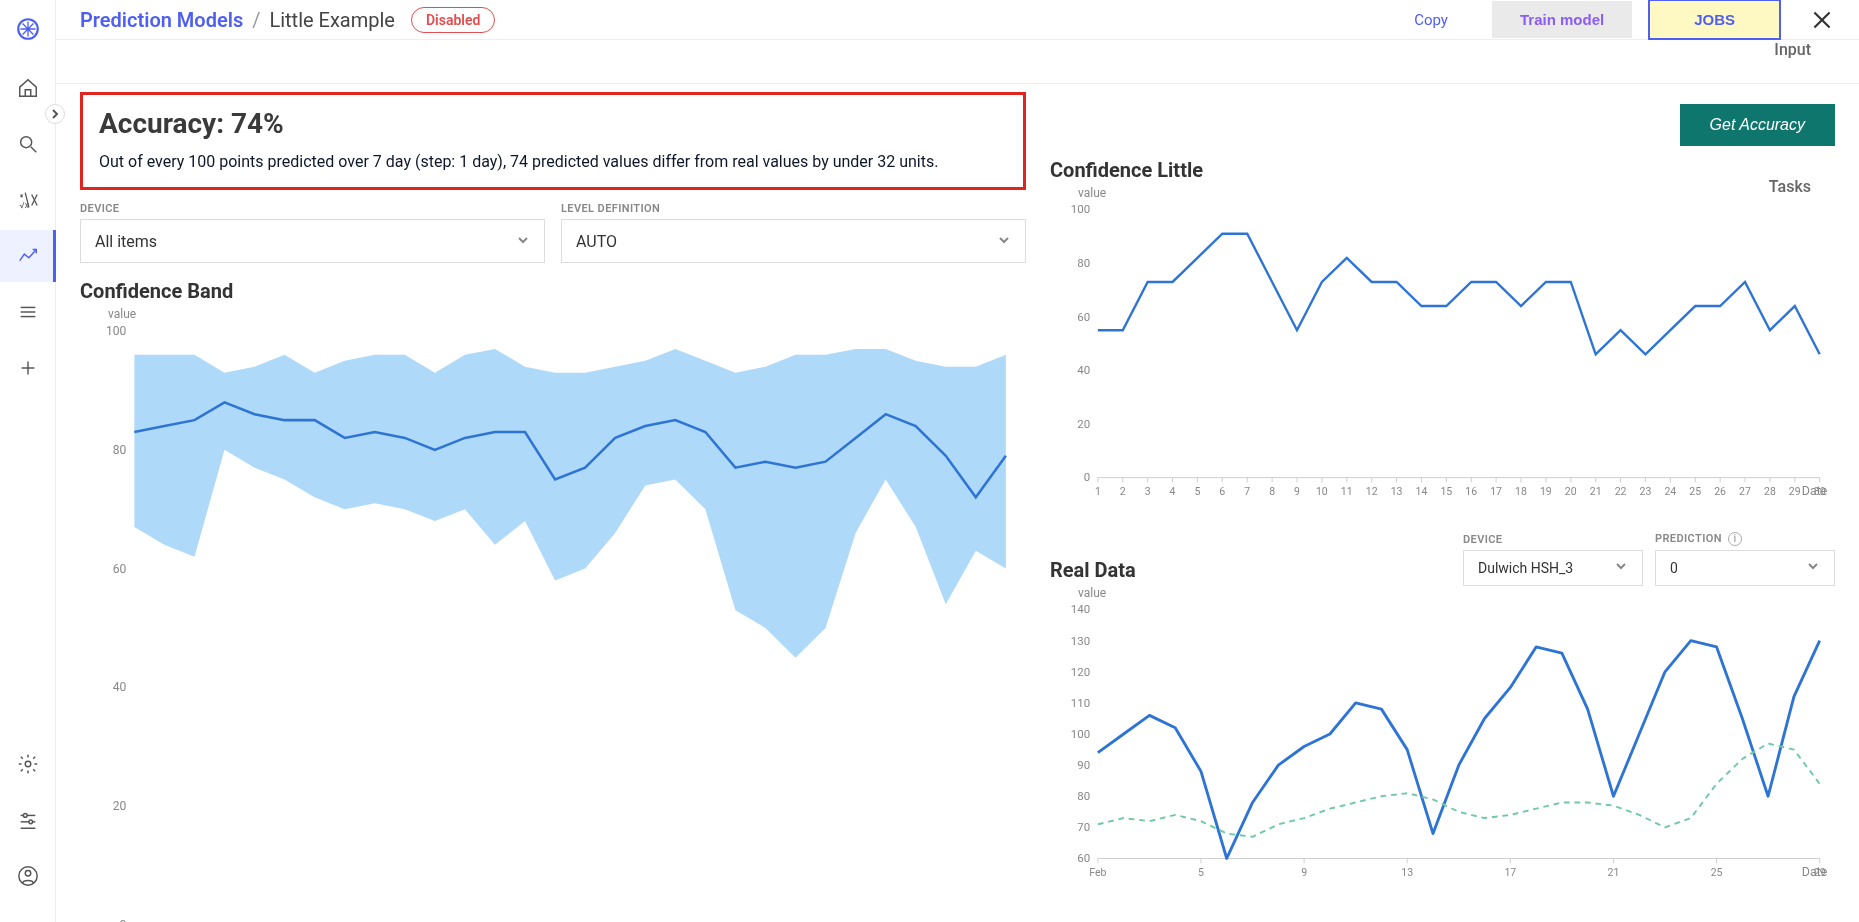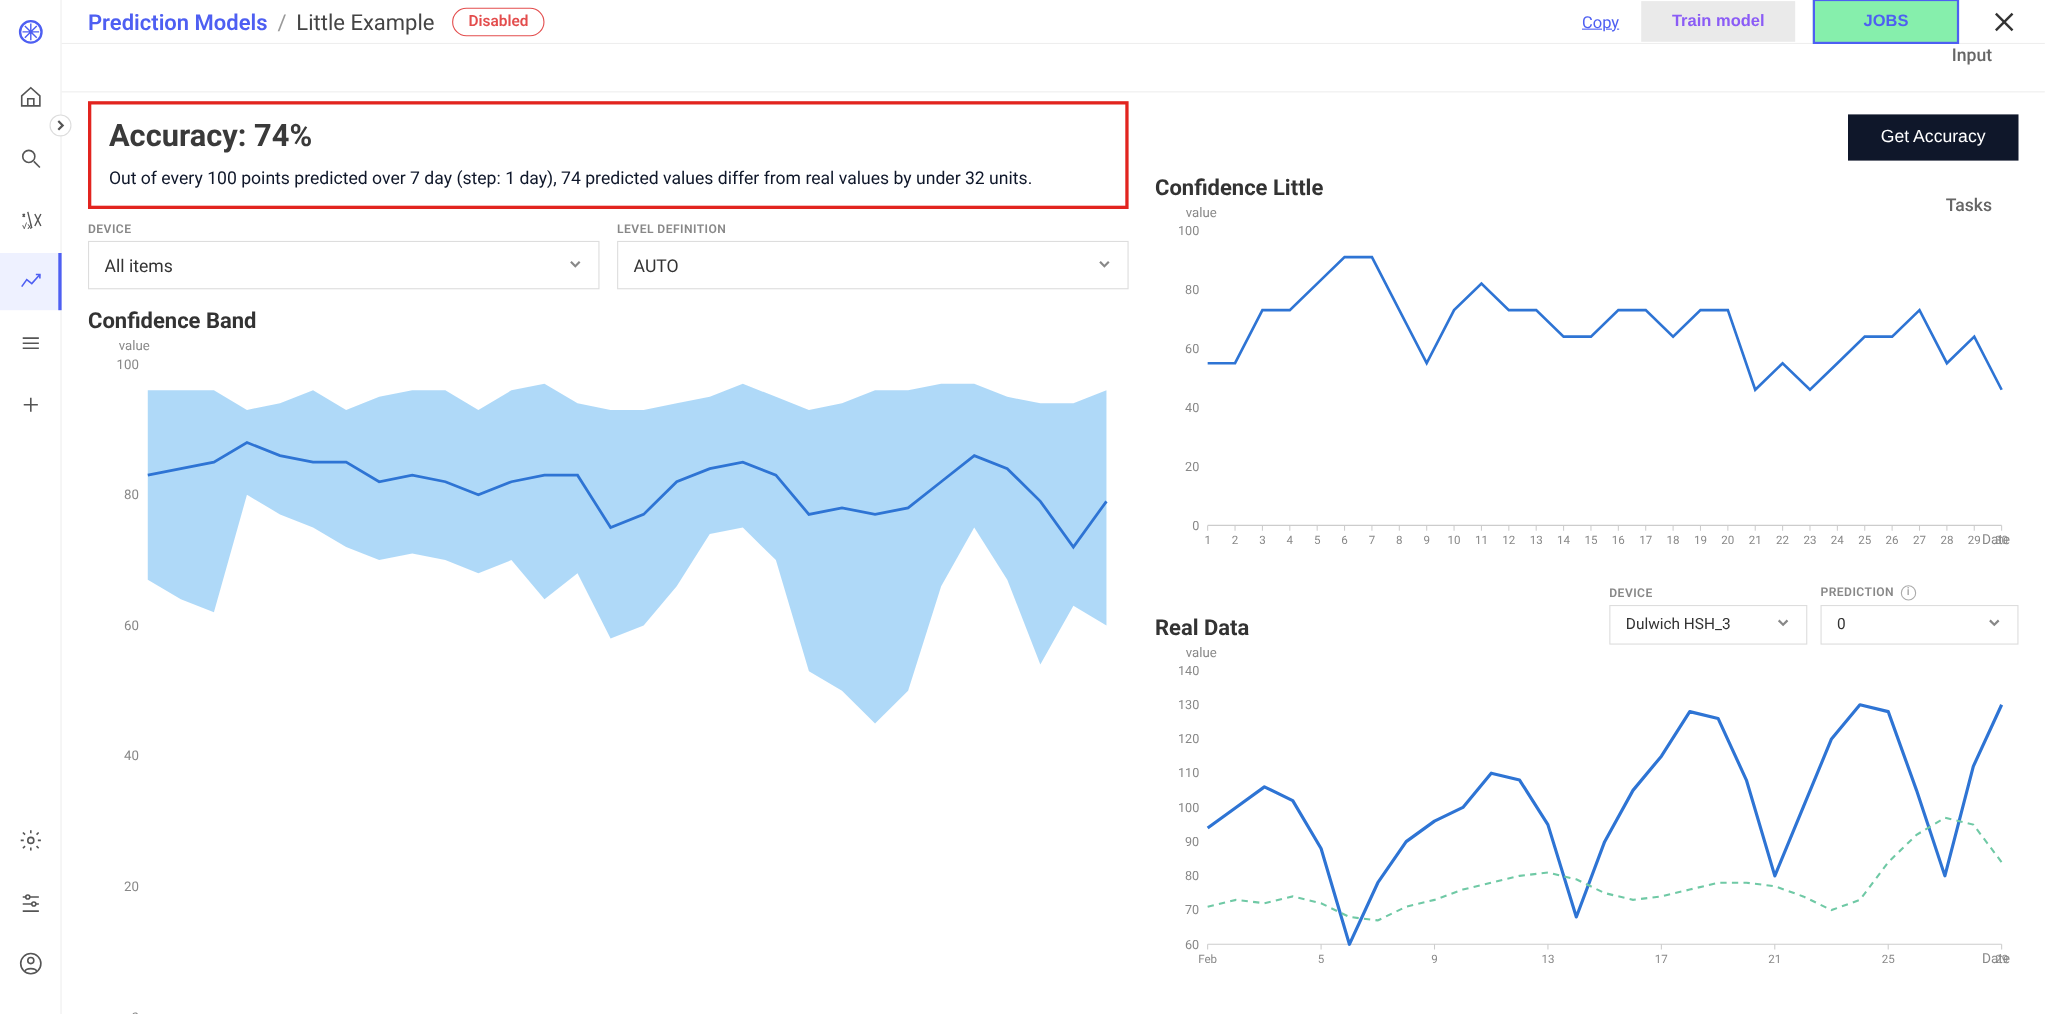--- a/index.html
+++ b/index.html
@@ -19,23 +19,23 @@
 .rail .expand-chevron svg { width:10px; height:10px; stroke:#555; fill:none; stroke-width:2; }
 
 
 .main { flex:1; display:flex; flex-direction:column; }
 .topbar { height:40px; border-bottom:1px solid #eee; display:flex; align-items:center; padding:0 24px 0 24px; gap:16px; }
 .breadcrumb { font-size:20px; font-weight:600; color:#4e5ff2; }
 .breadcrumb .sep { color:#999; font-weight:400; margin:0 4px; }
 .breadcrumb .curr { color:#444; font-weight:400; }
 .badge-disabled { border:1.5px solid #e34d4d; color:#e34d4d; font-size:14px; font-weight:600; padding:4px 14px; border-radius:16px; }
 .topbar .spacer { flex:1; }
-.btn-copy { color:#4e5ff2; font-size:15px; cursor:pointer; margin-right:4px;text-decoration:underline; }
+.btn-copy { color:#4e5ff2; font-size:15px; cursor:pointer; margin-right:28px; }
 .btn-train { background:#eaeaea; color:#8b5cf6; font-size:15px; font-weight:600; padding:10px 28px; border:none; cursor:default; }
-.btn-jobs { background:#86efac; color:#4e5ff2; font-size:15px; font-weight:700; padding:10px 44px; border:2px solid #4e5ff2; cursor:pointer; }
+.btn-jobs { background:#fef9c3; color:#4e5ff2; font-size:15px; font-weight:700; padding:10px 44px; border:2px solid #4e5ff2; cursor:pointer; }
 .btn-close { width:26px; height:26px; cursor:pointer; margin-left:12px; }
 .btn-close svg { width:26px; height:26px; stroke:#333; stroke-width:2; fill:none; }
 
 .tabs { height:44px; display:flex; align-items:flex-end; gap:36px; padding:0 44px; border-bottom:1px solid #eee;flex-direction:column; }
 .tab { font-size:16px; color:#666; padding:0 4px 12px 4px; cursor:pointer; font-weight:500; }
 .tab.active { color:#4e5ff2; border-bottom:3px solid #4e5ff2; font-weight:600; }
 
 .content { flex:1; padding:0 24px 12px 24px; display:flex; gap:24px; overflow:hidden; }
 .col-left { width: 946px; display:flex; flex-direction:column; }
 .col-right { flex:1; display:flex; flex-direction:column; gap:12px; }
@@ -50,21 +50,21 @@
 .select { border:1px solid #ddd; height:44px; display:flex; align-items:center; padding:0 14px; font-size:16px; color:#333; cursor:pointer; position:relative; }
 .select .chev { margin-left:auto; }
 .select.sm { height:36px; font-size:14px;text-align:center; }
 
 .chart-card { margin-top:16px; border:0; flex:1; display:flex; flex-direction:column; }
 .chart-title { font-size:20px; font-weight:700; color:#333; margin-bottom:4px; }
 .chart-ylabel { font-size:12px; color:#888; margin-left:28px; }
 .chart-svg { flex:1; width:100%; }
 
 .right-top { display:flex; justify-content:flex-end; padding-top:20px; }
-.btn-accuracy { background:#0f172a; color:#fff; font-size:16px; padding:12px 30px; border:none; cursor:pointer; }
+.btn-accuracy { background:#0f766e; color:#fff; font-size:16px; padding:12px 30px; border:none; cursor:pointer;font-style:italic; }
 
 .realdata-filters { display:flex; gap:12px; align-items:flex-end; }
 .rd-filter { width:180px; }
 .rd-filter-label { font-size:11px; letter-spacing:0.4px; color:#888; font-weight:600; margin-bottom:4px; display:flex; align-items:center; gap:6px; }
 .info-icon { width:14px; height:14px; border:1.5px solid #aaa; border-radius:50%; display:inline-flex; align-items:center; justify-content:center; font-size:10px; color:#aaa; }
 
 .axis-text { font-size:12px; fill:#888; }
 .axis-label { font-size:13px; fill:#888; }
 .xcat { font-size:11px; fill:#888; }
 

